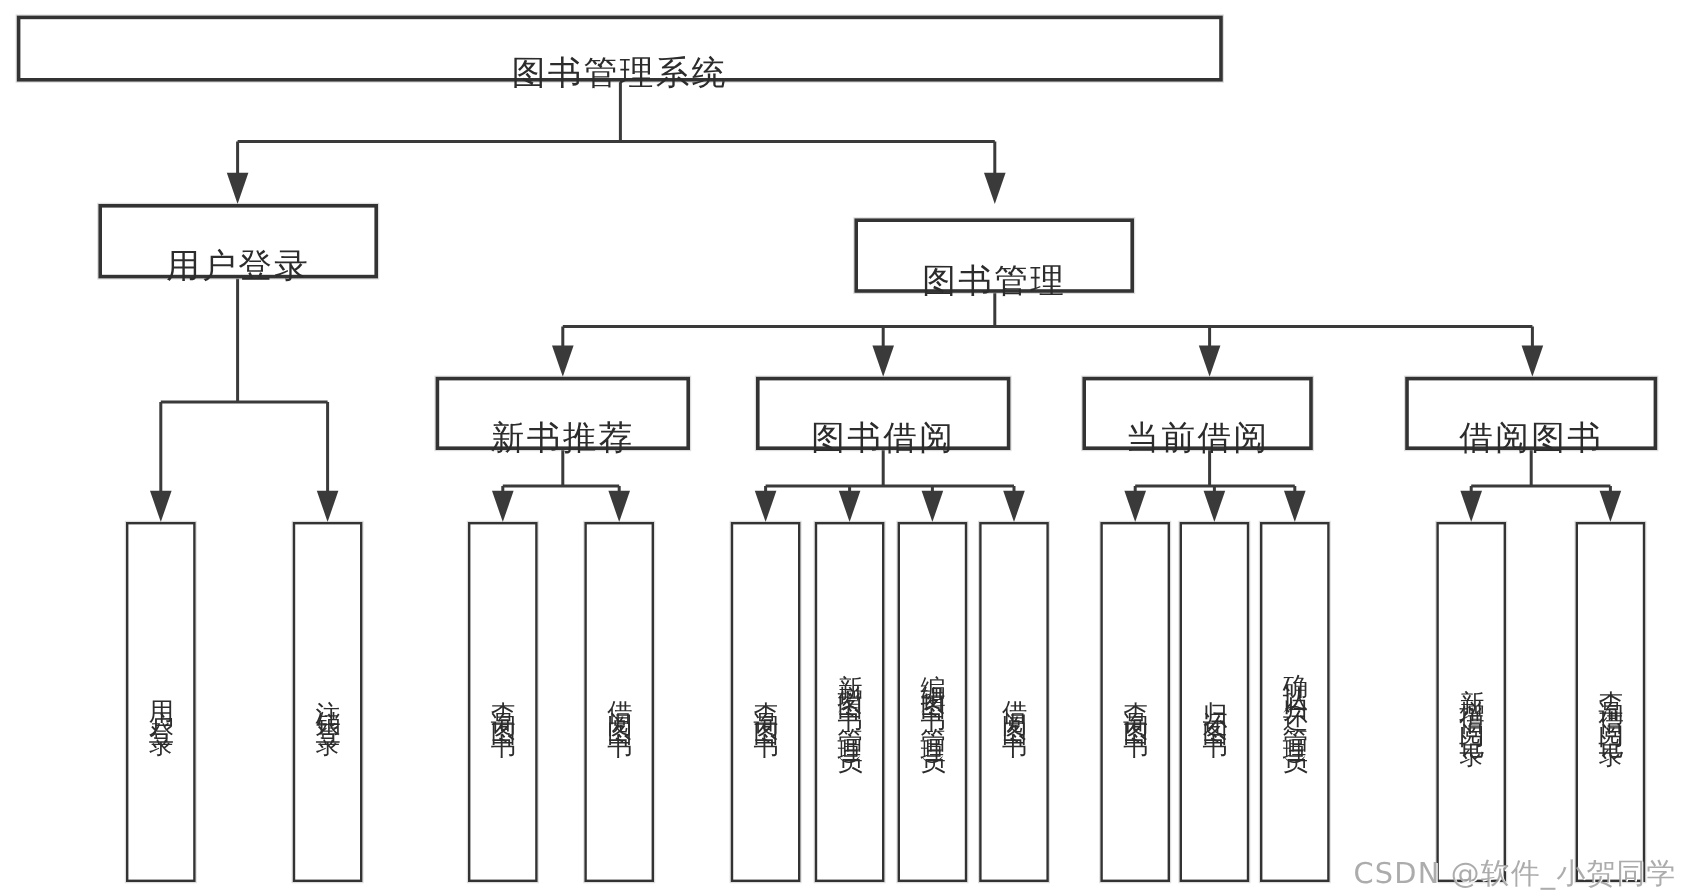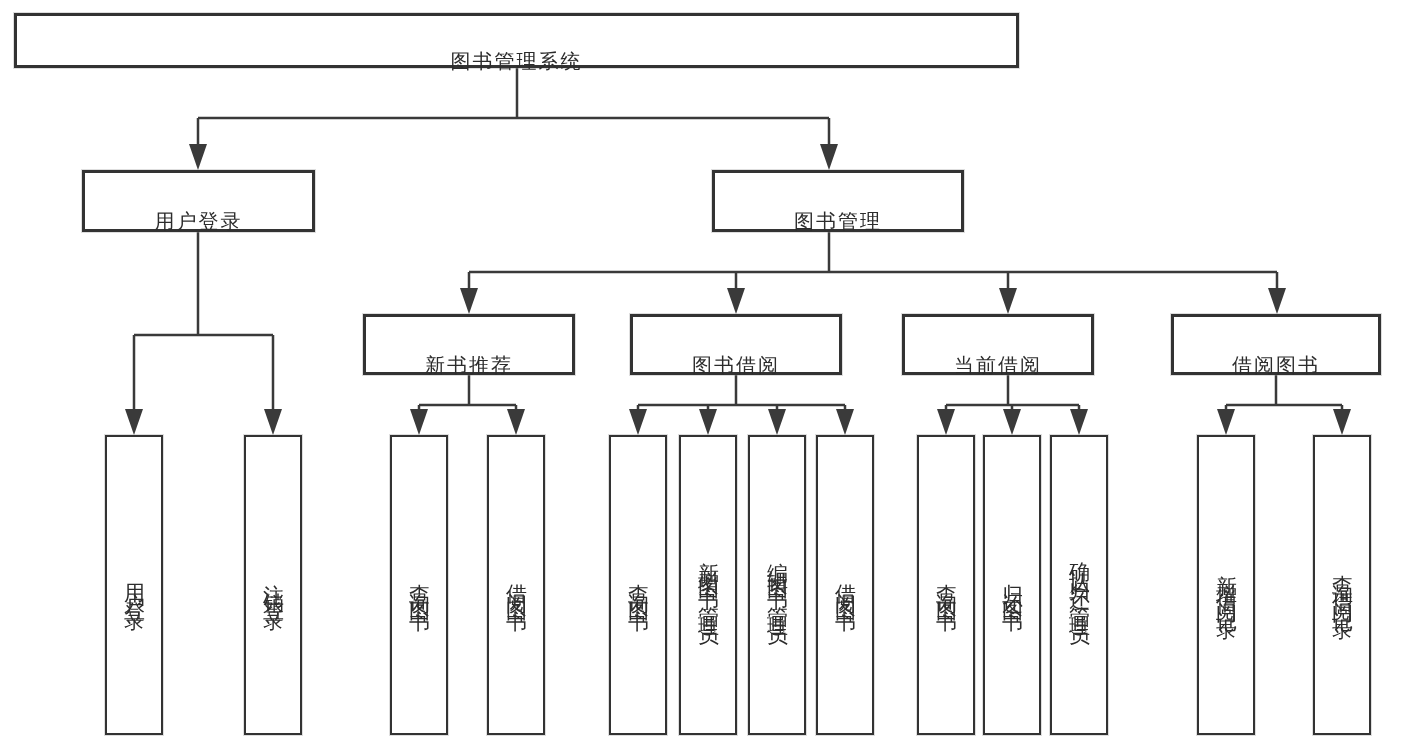--- a/index.html
+++ b/index.html
@@ -19,21 +19,21 @@
   .node{
     position:absolute;
     background:#ffffff;
     border:3px solid var(--border);
     box-shadow:0 0 0 1px rgba(160,160,160,.35);
     display:flex;align-items:center;justify-content:center;
     box-sizing:border-box;
     color:var(--text);
   }
   .node.h span{
-    font-size:20px;
+    font-size:28px;
     letter-spacing:2px;
     white-space:nowrap;
     margin-top:41px;
   }
   .node.v{
     width:58px;height:300px;
     border-width:2px;
   }
   .node.v span{
     writing-mode:vertical-rl;
@@ -94,21 +94,21 @@
     <polygon points="1333,409 1351,409 1342,435" fill="#3a3a3a"></polygon>
   </svg>
 
   <div class="node h" style="left:14px;top:13px;width:1005px;height:55px">
     <span>图书管理系统</span>
   </div>
 
   <div class="node h" style="left:82px;top:170px;width:233px;height:62px">
     <span>用户登录</span>
   </div>
-  <div class="node h" style="left:712px;top:170px;width:252px;height:62px">
+  <div class="node h" style="left:712px;top:182px;width:233px;height:62px">
     <span>图书管理</span>
   </div>
 
   <div class="node h" style="left:363px;top:314px;width:212px;height:61px">
     <span>新书推荐</span>
   </div>
   <div class="node h" style="left:630px;top:314px;width:212px;height:61px">
     <span>图书借阅</span>
   </div>
   <div class="node h" style="left:902px;top:314px;width:192px;height:61px">
@@ -155,13 +155,14 @@
     <span>确认归还（管理员）</span>
   </div>
 
   <div class="node v" style="left:1197px;top:435px">
     <span>新增借阅记录</span>
   </div>
   <div class="node v" style="left:1313px;top:435px">
     <span>查询借阅记录</span>
   </div>
 
+  <div id="watermark">CSDN @软件_小贺同学</div>
 </div>
 
 </body></html>

